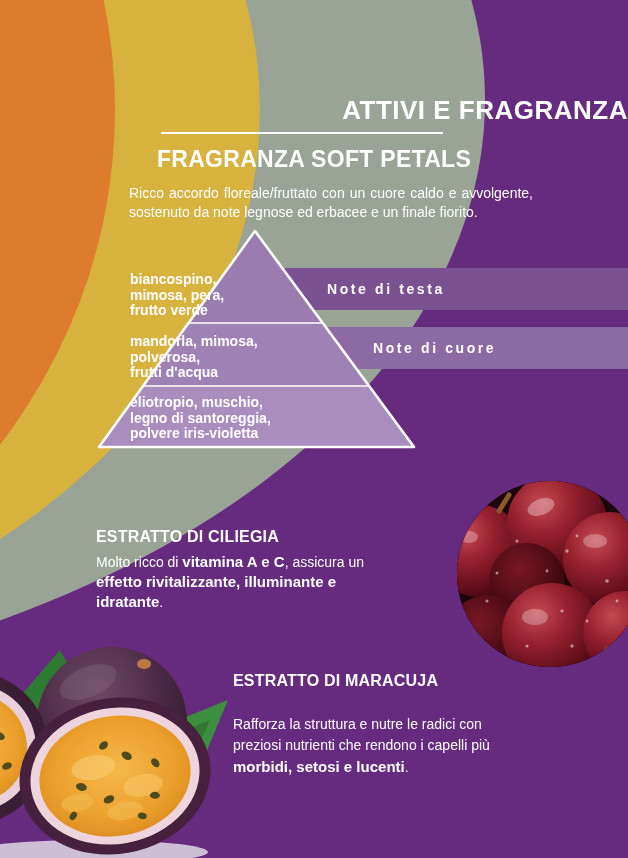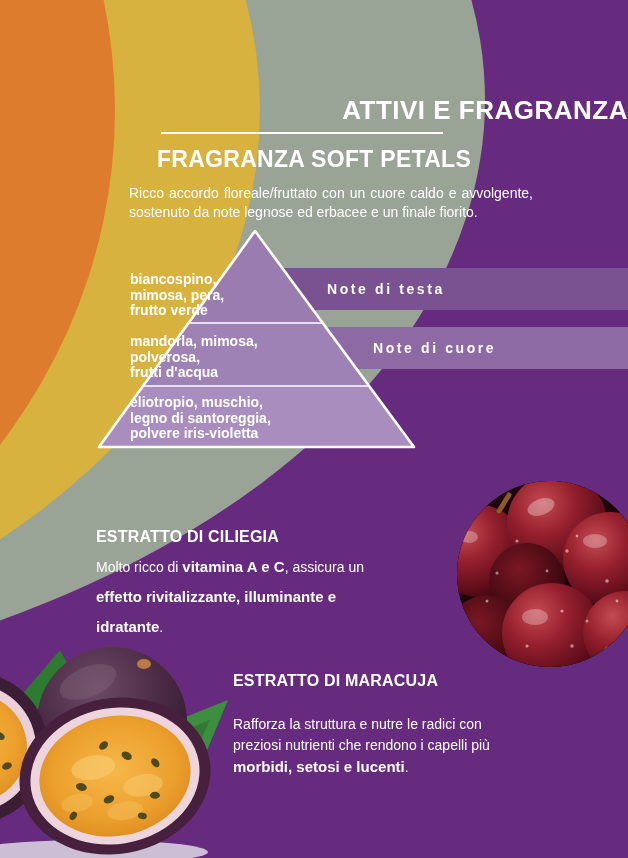--- a/index.html
+++ b/index.html
@@ -35,21 +35,21 @@
     font-weight:bold;font-size:14px;line-height:15.5px;}
   .pyr-lines.lv1{top:272px;}
   .pyr-lines.lv2{top:334px;}
   .pyr-lines.lv3{top:395px;}
 
   .cherry-circle{position:absolute;left:457px;top:481px;width:186px;height:186px;
     border-radius:50%;overflow:hidden;background:#1c060c;}
 
   .extract{position:absolute;}
   .extract h3{margin:0;font-size:16px;font-weight:bold;letter-spacing:.2px;}
-  .extract .body{margin:6px 0 0 0;font-size:14px;line-height:29px;}
+  .extract .body{margin:6px 0 0 0;font-size:14px;line-height:20px;}
   .extract .body .b{font-weight:bold;font-size:15px;}
   .extract.ciliegia{left:96px;top:528px;width:310px;}
   .extract.ciliegia .body{width:300px;}
   .extract.maracuja{left:233px;top:672px;width:300px;}
   .extract.maracuja .body{margin-top:24px;width:292px;line-height:21px;}
 
   .passion-wrap{position:absolute;left:0;top:644px;width:232px;height:214px;}
 </style>
 </head>
 <body>

